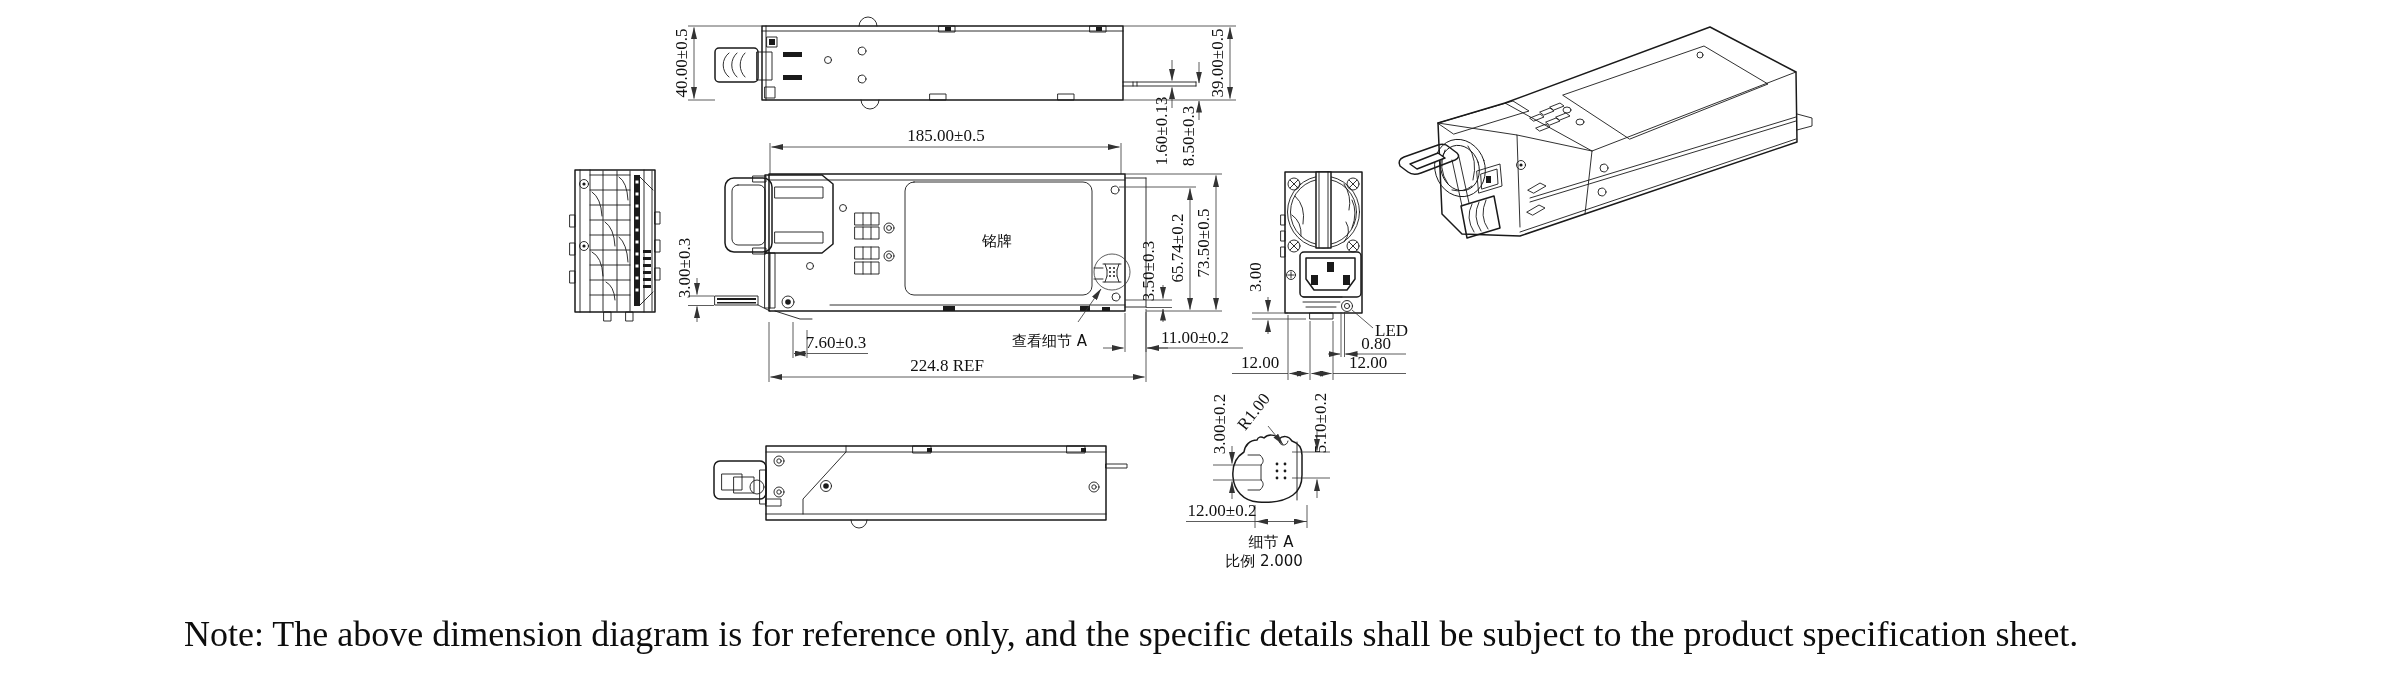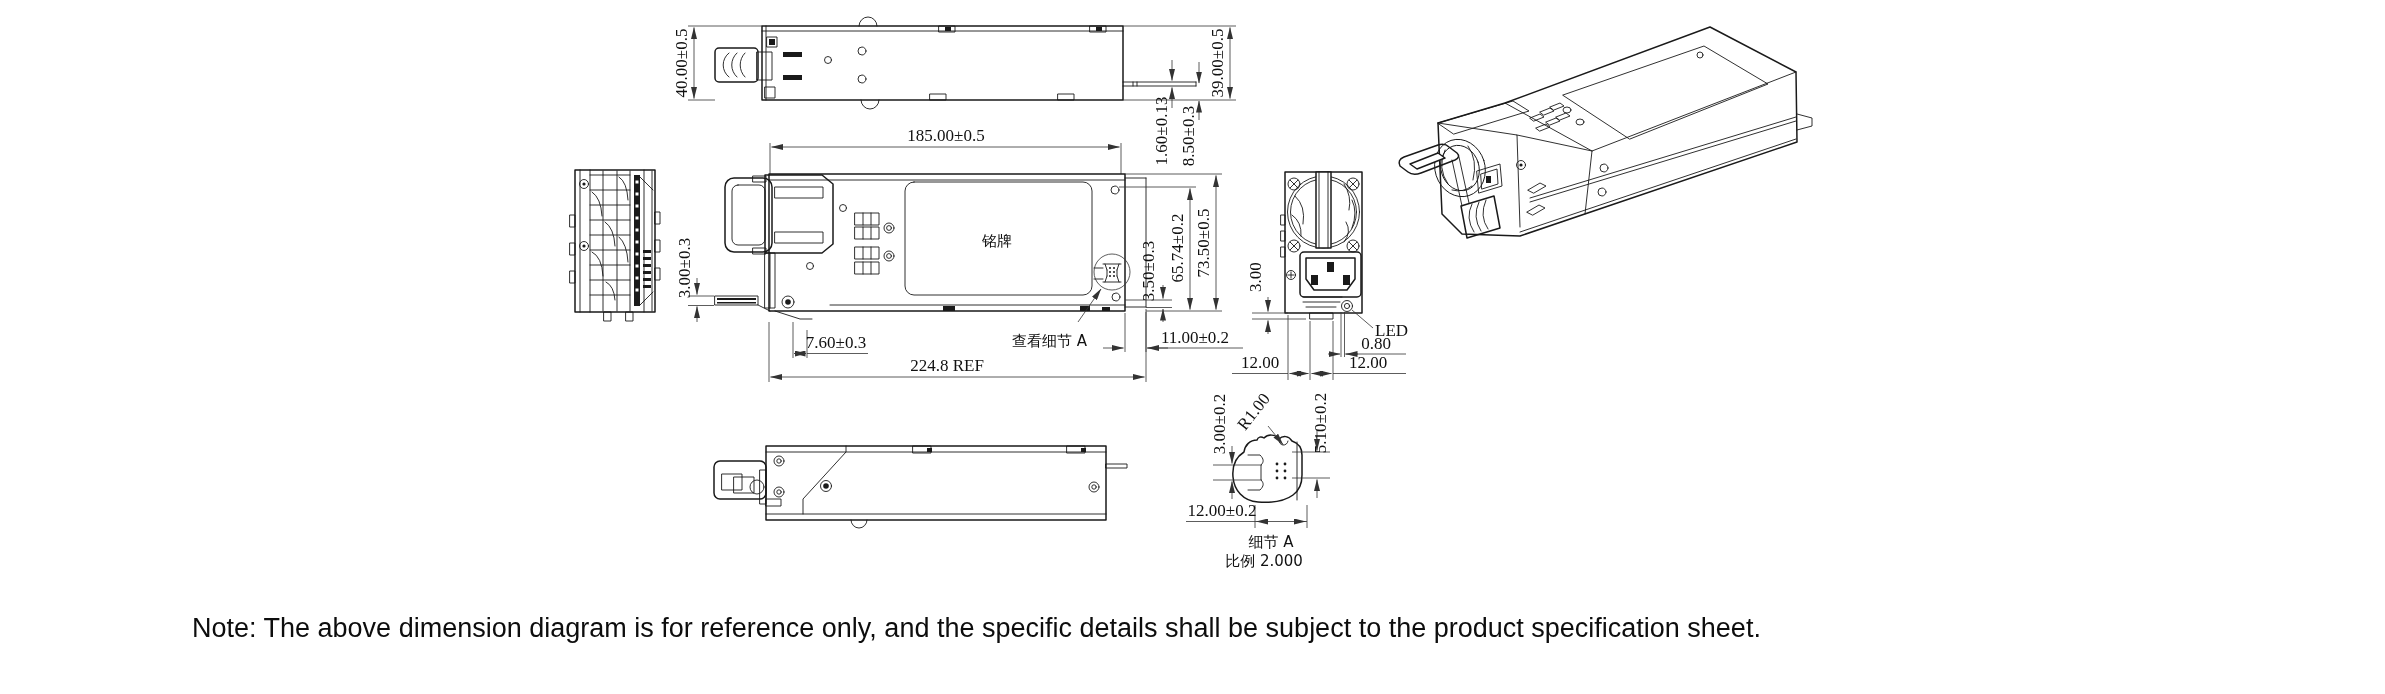--- a/index.html
+++ b/index.html
@@ -5,22 +5,22 @@
   html,body{margin:0;padding:0;background:#ffffff;width:2385px;height:694px;overflow:hidden;}
   #stage{position:relative;width:2385px;height:694px;background:#fff;}
   svg{position:absolute;left:0;top:0;}
   .o{fill:none;stroke:#1a1a1a;stroke-width:1.5;stroke-linejoin:round;stroke-linecap:round;}
   .i{fill:none;stroke:#1a1a1a;stroke-width:0.9;stroke-linejoin:round;stroke-linecap:round;}
   .w{fill:#ffffff;stroke:#1a1a1a;stroke-width:1.5;stroke-linejoin:round;}
   .f{fill:#1a1a1a;stroke:none;}
   .d{fill:none;stroke:#333333;stroke-width:0.8;}
   .dimtext{font-family:"Liberation Serif",serif;font-size:17px;fill:#111;}
   .cntext{font-family:"DejaVu Sans",sans-serif;font-size:15px;fill:#111;}
-  .note{position:absolute;left:192px;top:613px;font-family:Liberation Sans, sans-serif;
-        font-size:27px;color:#0d0d0d;white-space:nowrap;letter-spacing:0px;}
+  .note{position:absolute;left:184px;top:613px;font-family:Liberation Serif, serif;
+        font-size:36px;color:#0d0d0d;white-space:nowrap;letter-spacing:0px;}
 </style>
 </head>
 <body>
 
 <div id="stage">
 <svg width="2385" height="694" viewBox="0 0 2385 694">
   <defs>
     <marker id="ar" viewBox="0 0 12 6" refX="11.5" refY="3" markerWidth="12" markerHeight="6" orient="auto-start-reverse" markerUnits="userSpaceOnUse">
       <path d="M0,0 L12,3 L0,6 Z" fill="#333"></path>
     </marker>

